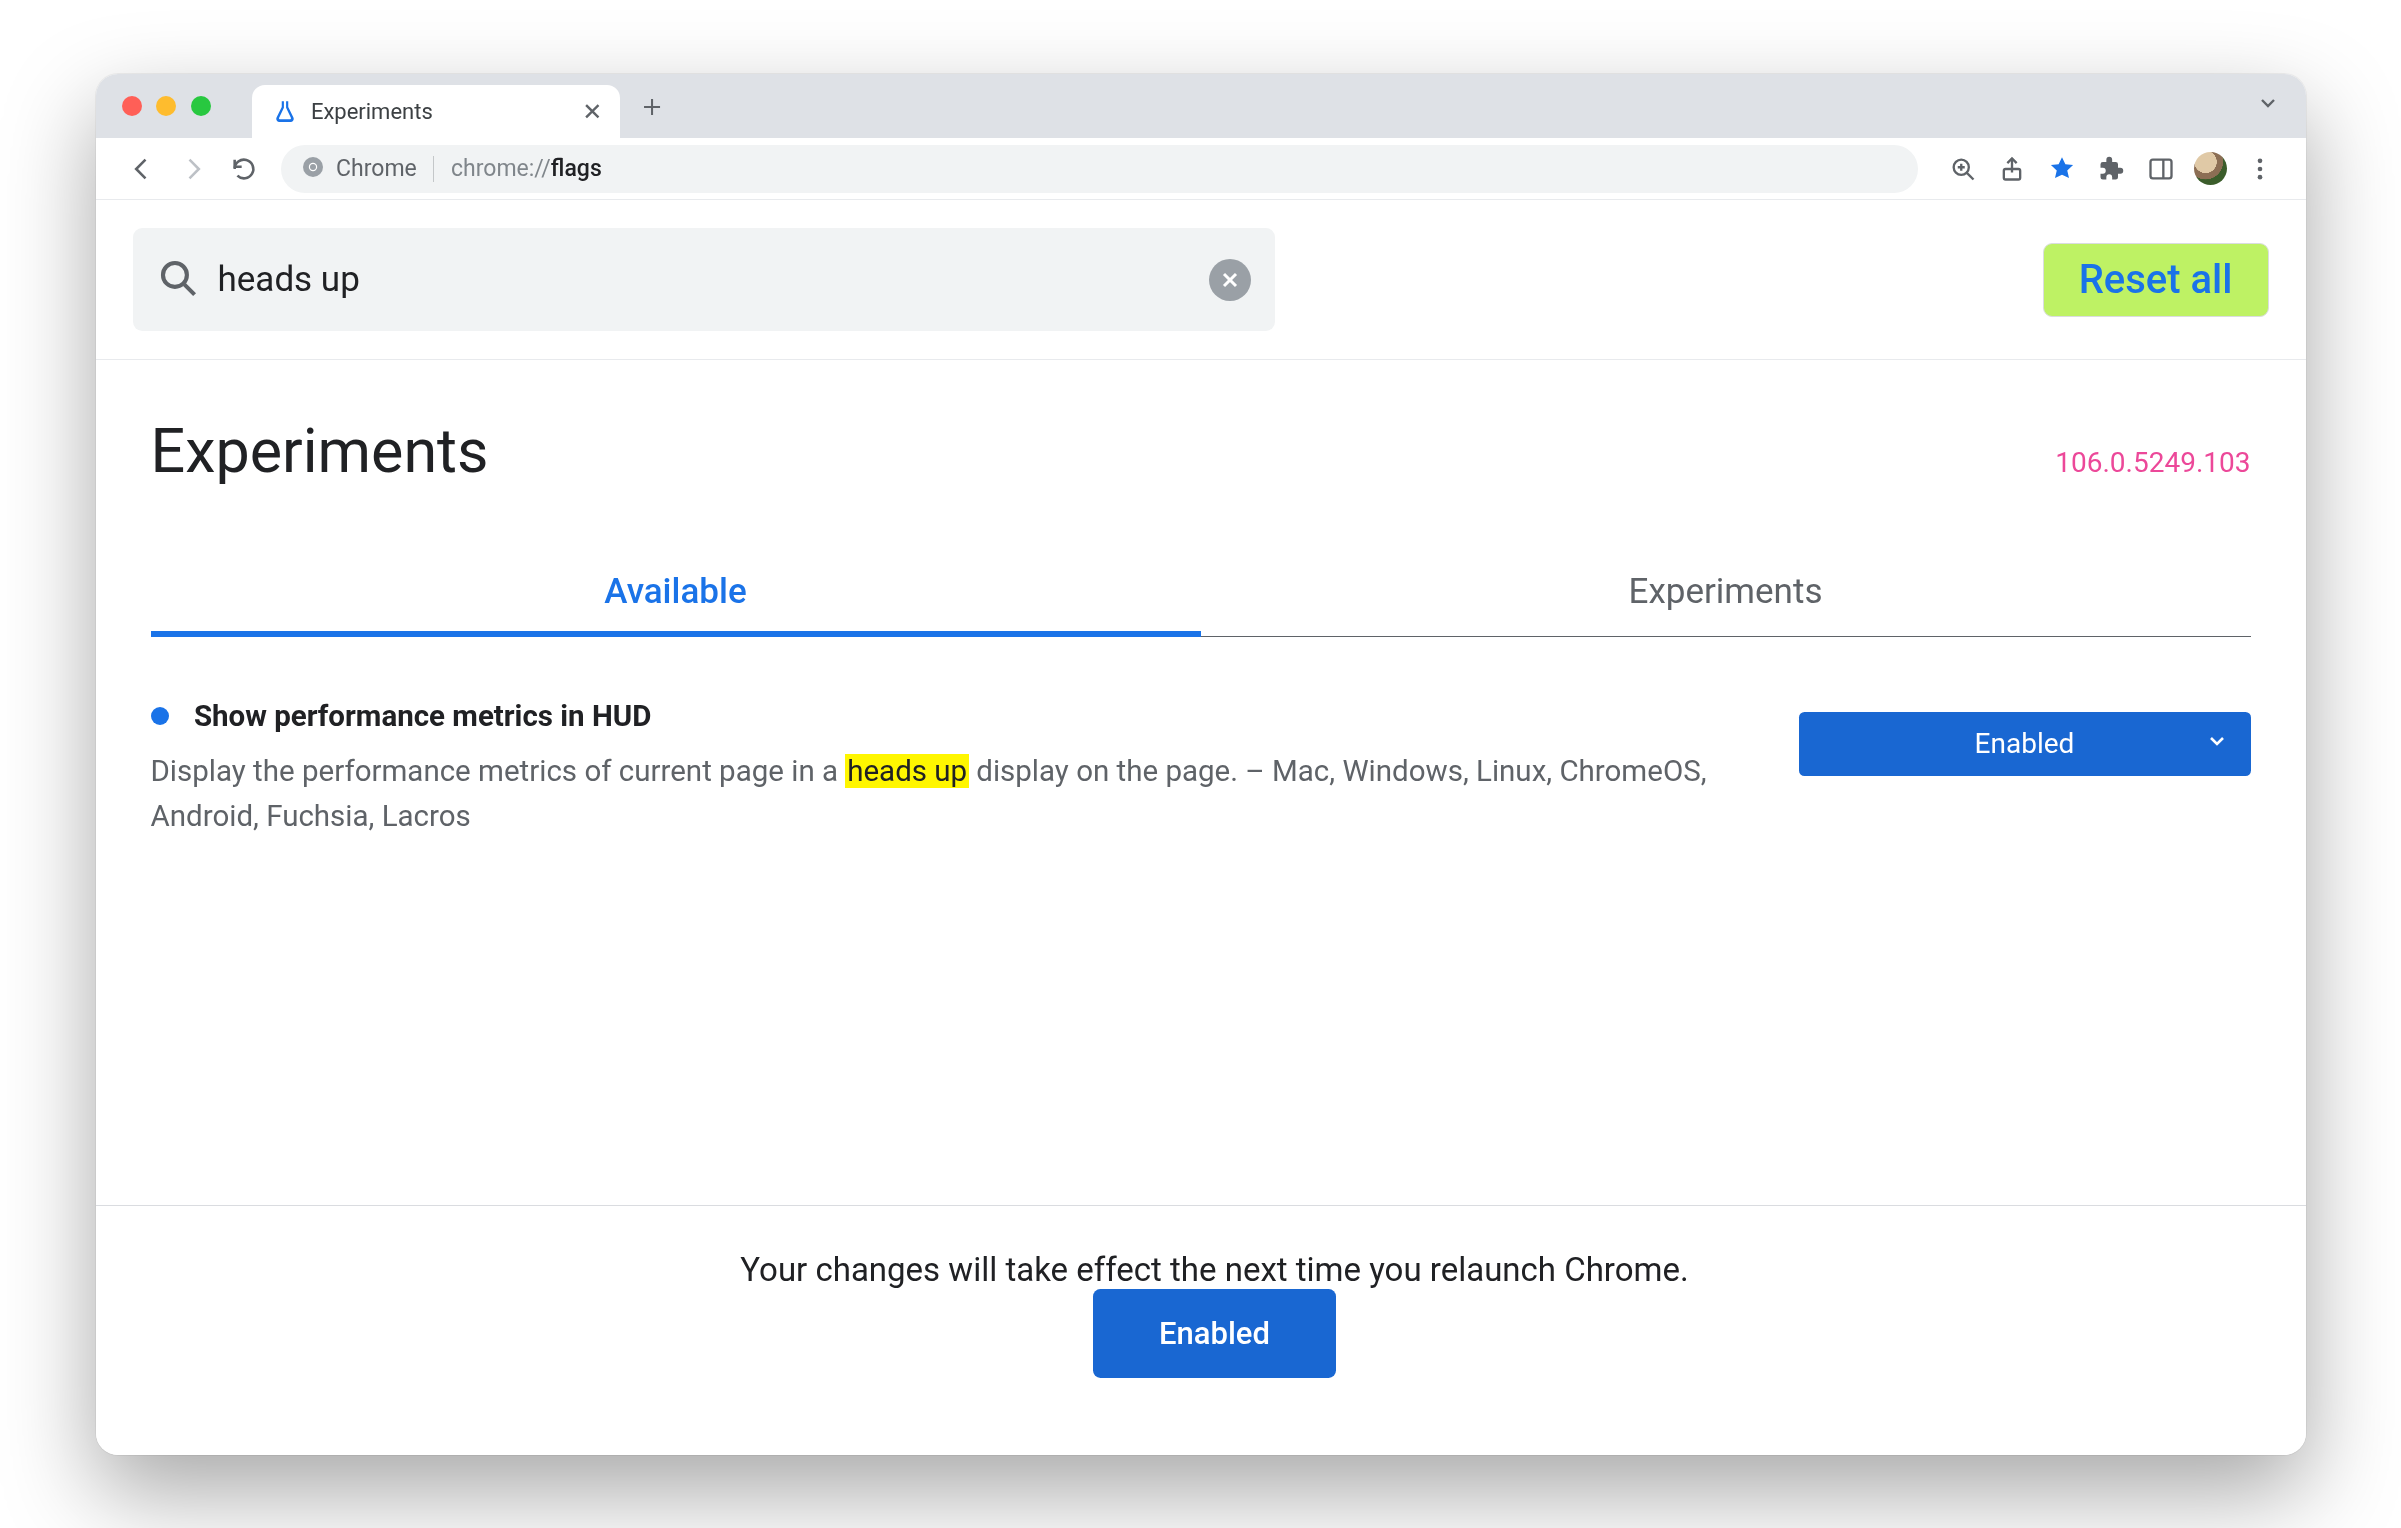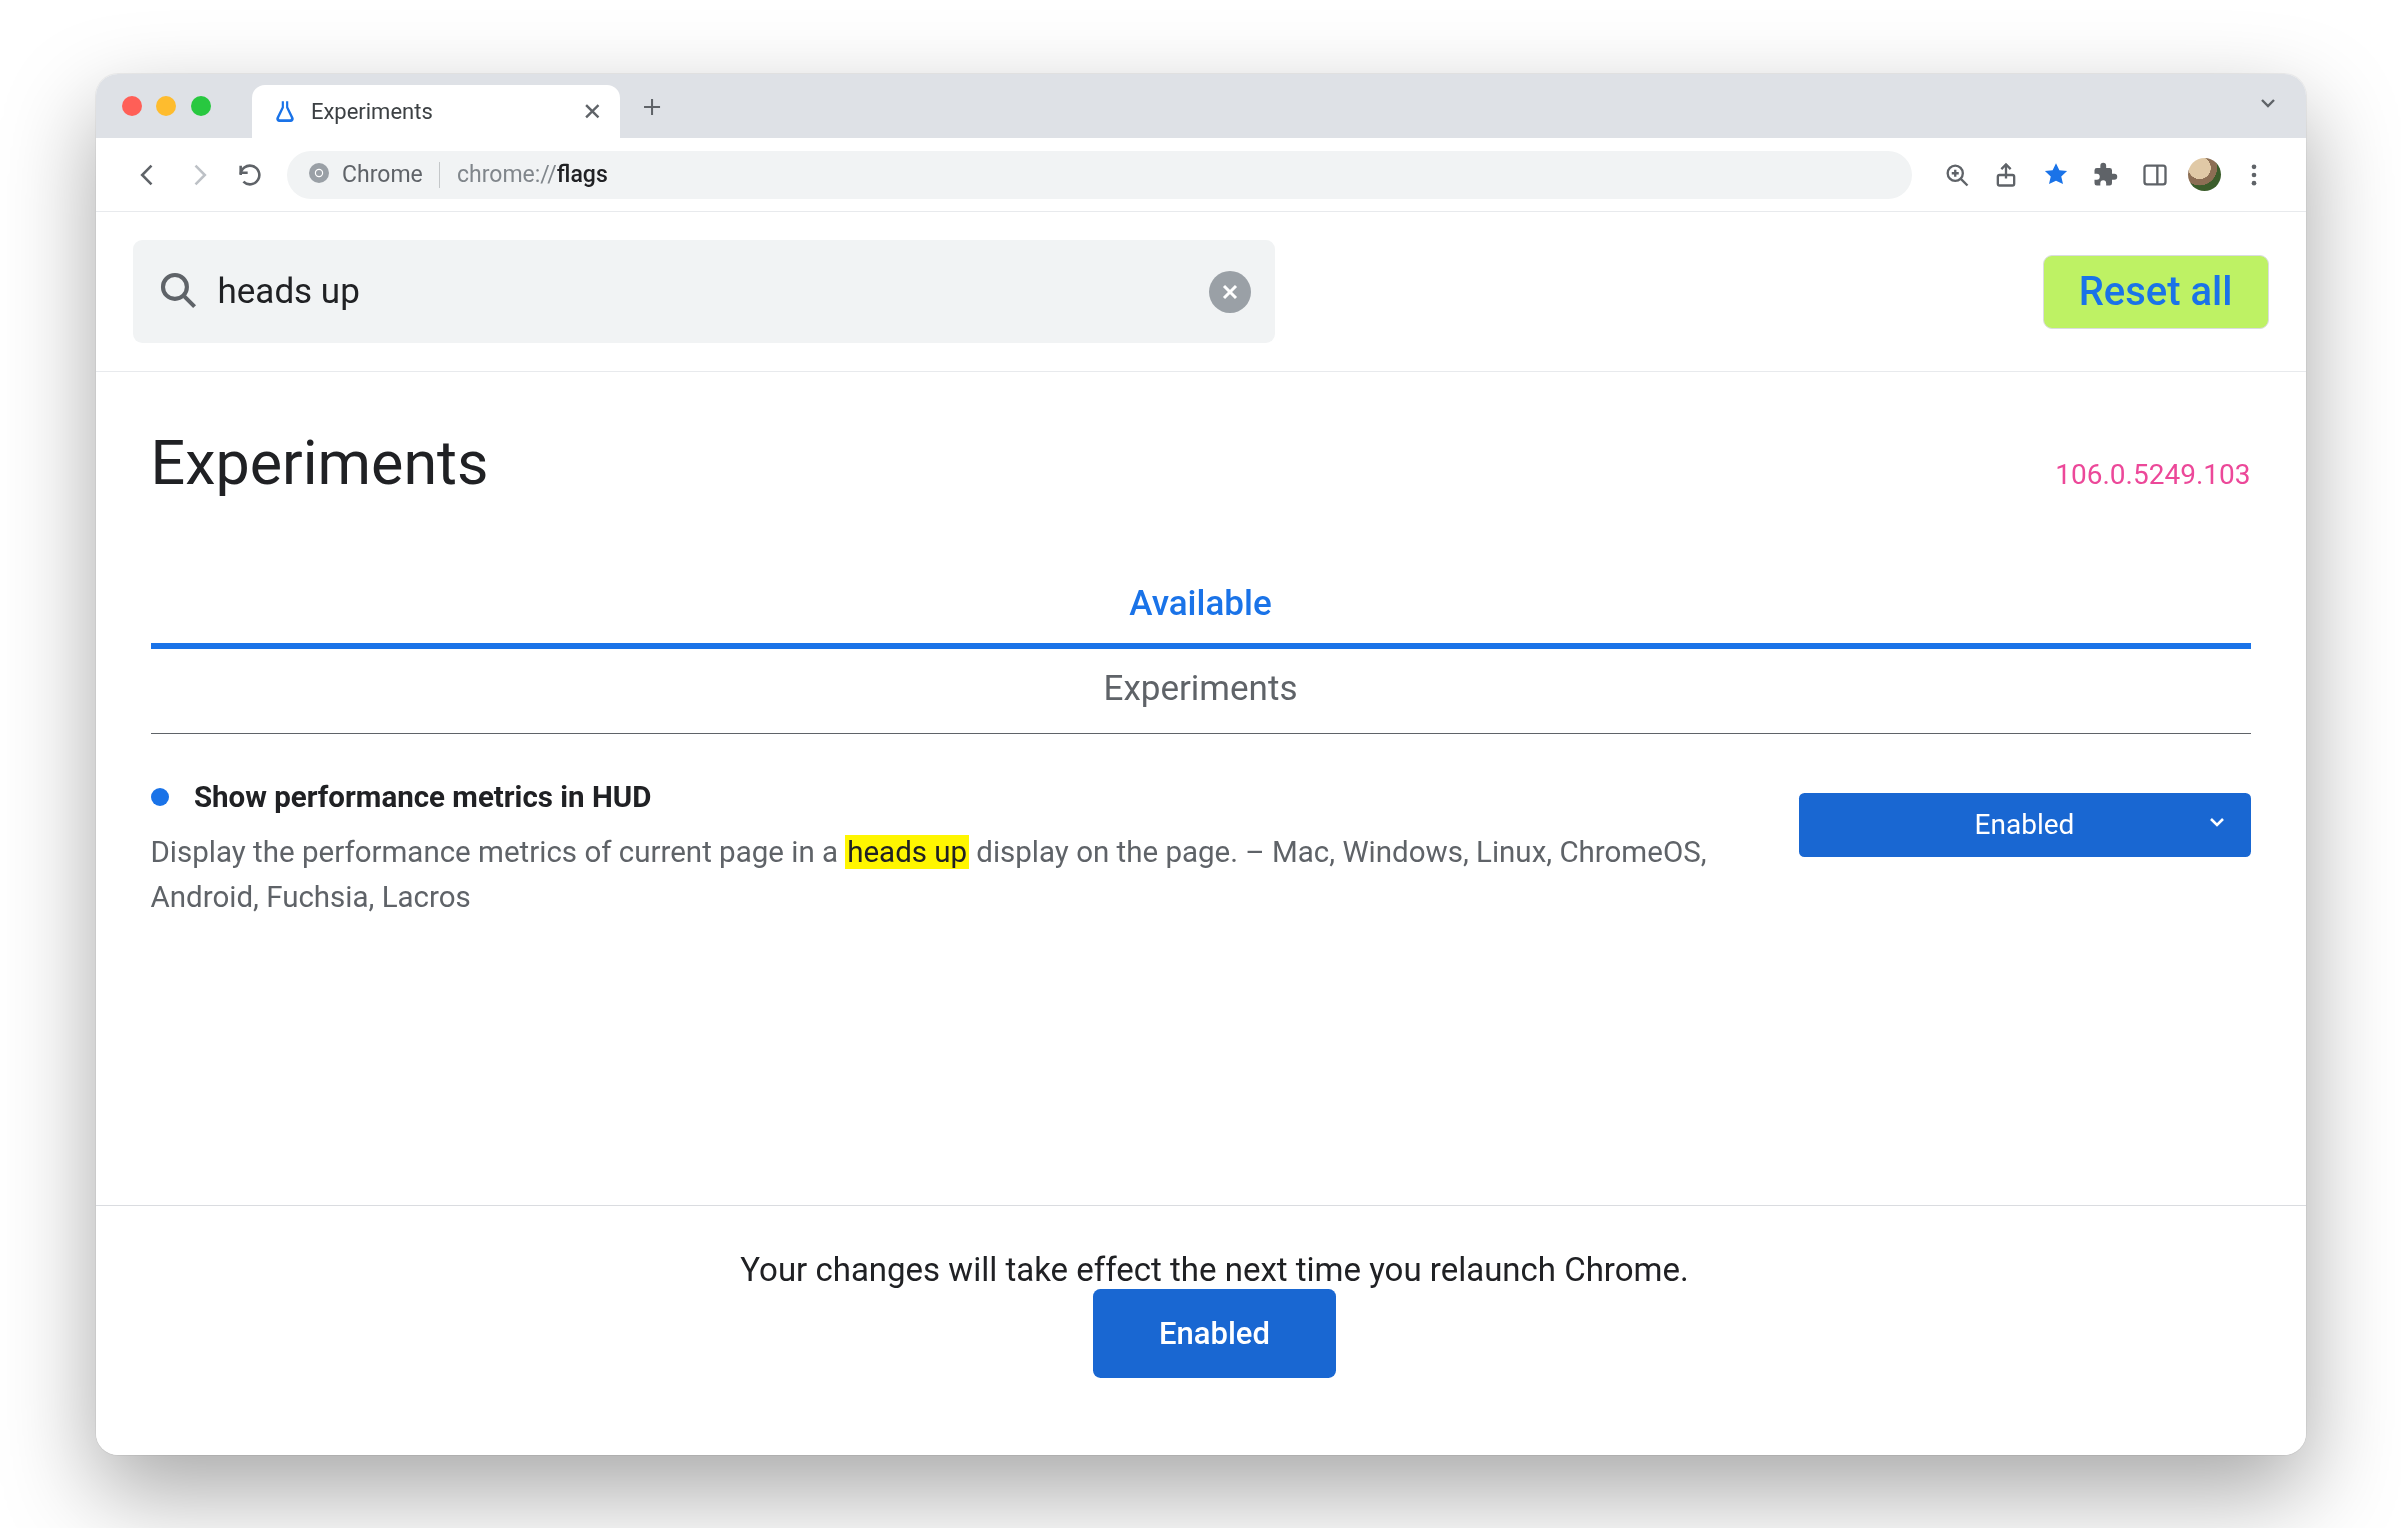--- a/index.html
+++ b/index.html
@@ -51,23 +51,23 @@
     position:relative;
   }
   .tab-favicon svg{width:26px;height:26px;display:block;}
   .tab-title{font-size:22px;color:#3c4043;flex:1;white-space:nowrap;overflow:hidden;text-overflow:ellipsis;}
   .tab-close{width:26px;height:26px;display:flex;align-items:center;justify-content:center;color:#5f6368;font-size:24px;border-radius:50%;cursor:pointer;}
   .new-tab{width:46px;height:46px;display:flex;align-items:center;justify-content:center;color:#5f6368;font-size:31px;align-self:center;margin-left:9.2px;cursor:pointer;border-radius:50%;}
   .tabstrip-overflow{margin-left:auto;align-self:center;color:#5f6368;font-size:26px;cursor:pointer;padding:9.2px;}
 
   
   .toolbar{
-    height:74px;background:var(--tab-bg);
+    height:62px;background:var(--tab-bg);
     display:flex;align-items:center;
-    gap:7.4px;padding:0 30px;
+    gap:7.4px;padding:0 24px;
     border-bottom:0.9px solid #e8eaed;
   }
   .tb-icon{width:44px;height:44px;display:flex;align-items:center;justify-content:center;color:var(--ui-grey);border-radius:50%;cursor:pointer;}
   .tb-icon.disabled{color:#bdc1c6;cursor:default;}
   .tb-icon svg{width:28px;height:28px;}
   .omnibox{
     flex:1;height:48px;background:var(--surface-grey);
     border-radius:24px;display:flex;align-items:center;
     padding:0 20px;gap:13px;margin:0 7.4px;
   }
@@ -108,23 +108,22 @@
   .divider-thin{height:0.9px;background:#e8eaed;}
 
   .title-row{
     display:flex;align-items:baseline;justify-content:space-between;
     padding:55px 55px 0 55px;
   }
   .page-title{font-size:61px;color:#202124;font-weight:400;}
   .version{font-size:28px;color:#ec4899;}
 
   .tabs-row{
-    display:flex;margin:64px 55px 0 55px;
+    display:flex;margin:64px 55px 16px 55px;
     border-bottom:0.9px solid var(--ui-grey);
-    flex-direction:column;
   }
   .page-tab{
     flex:1;text-align:center;font-size:35px;padding:20px 0 24px 0;
     color:var(--ui-grey);cursor:pointer;position:relative;
   }
   .page-tab.active{color:var(--blue);font-weight:500;}
   .page-tab.active::after{
     content:"";position:absolute;left:0;right:0;bottom:-0.9px;height:5.5px;background:var(--blue);
   }
 

